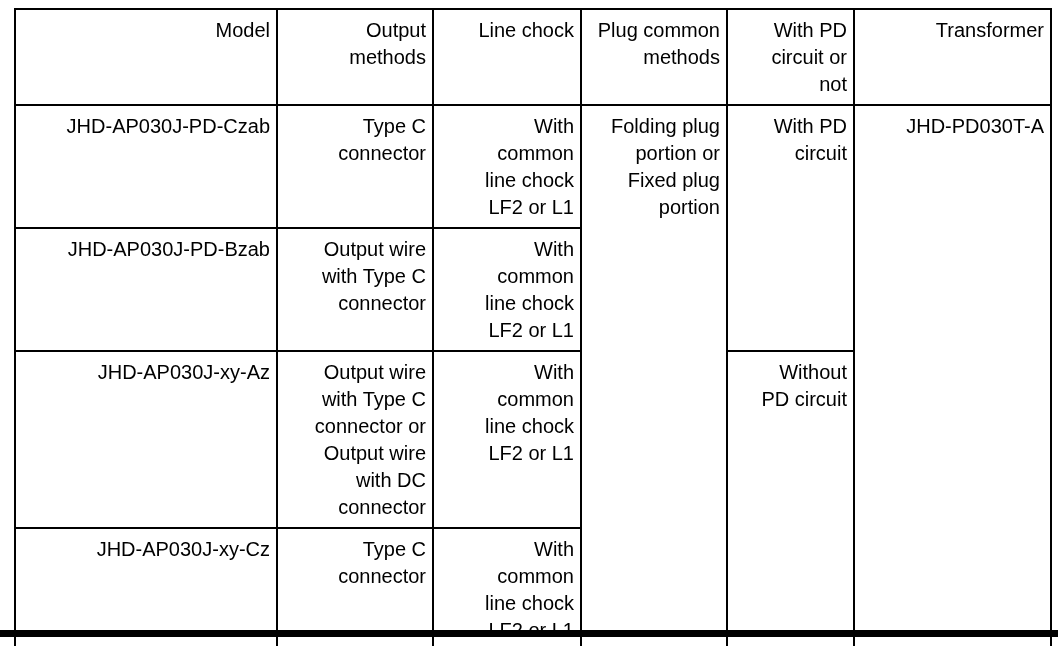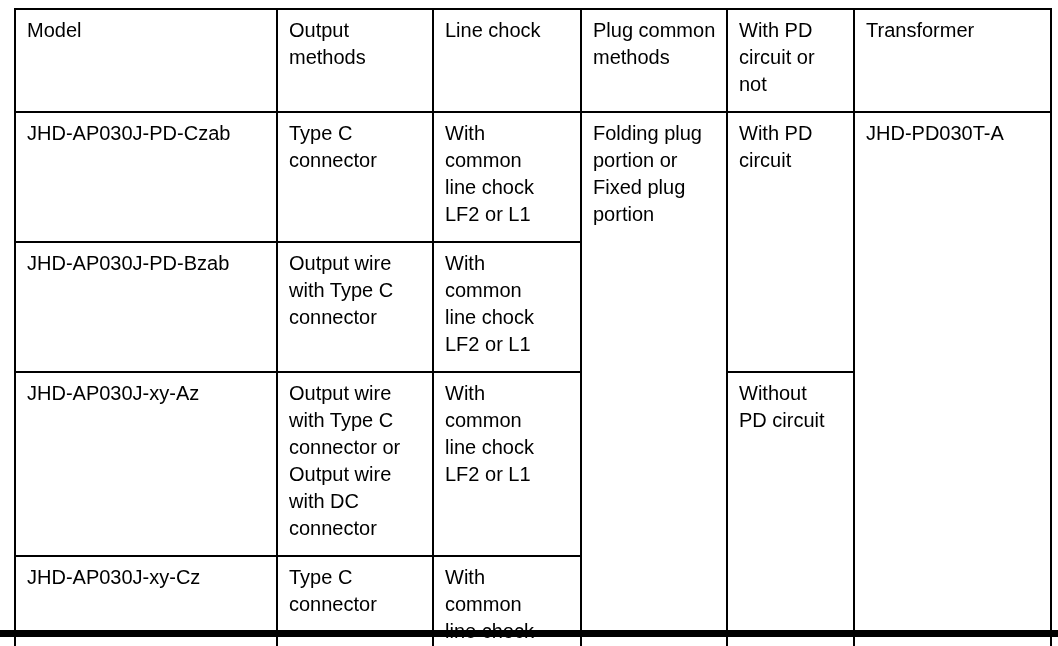--- a/index.html
+++ b/index.html
@@ -20,22 +20,22 @@
     position: absolute;
     left: 14px;
     top: 8px;
     width: 1036px;
     border-collapse: collapse;
     table-layout: fixed;
   }
   table.spec td, table.spec th {
     border: 2px solid #000000;
     vertical-align: top;
-    text-align: left;
-    padding: 7px 6px 13px 11px;
+    text-align: right;
+    padding: 7px 6px 6px 11px;
     font-size: 20px;
     font-weight: 400;
     line-height: 27px;
     white-space: pre-line;
     overflow: hidden;
   }
   tr.row-header { height: 90px; }
   tr.row-1 { height: 122px; }
   tr.row-2 { height: 123px; }
   tr.row-3 { height: 174px; margin-left: 24px; }

